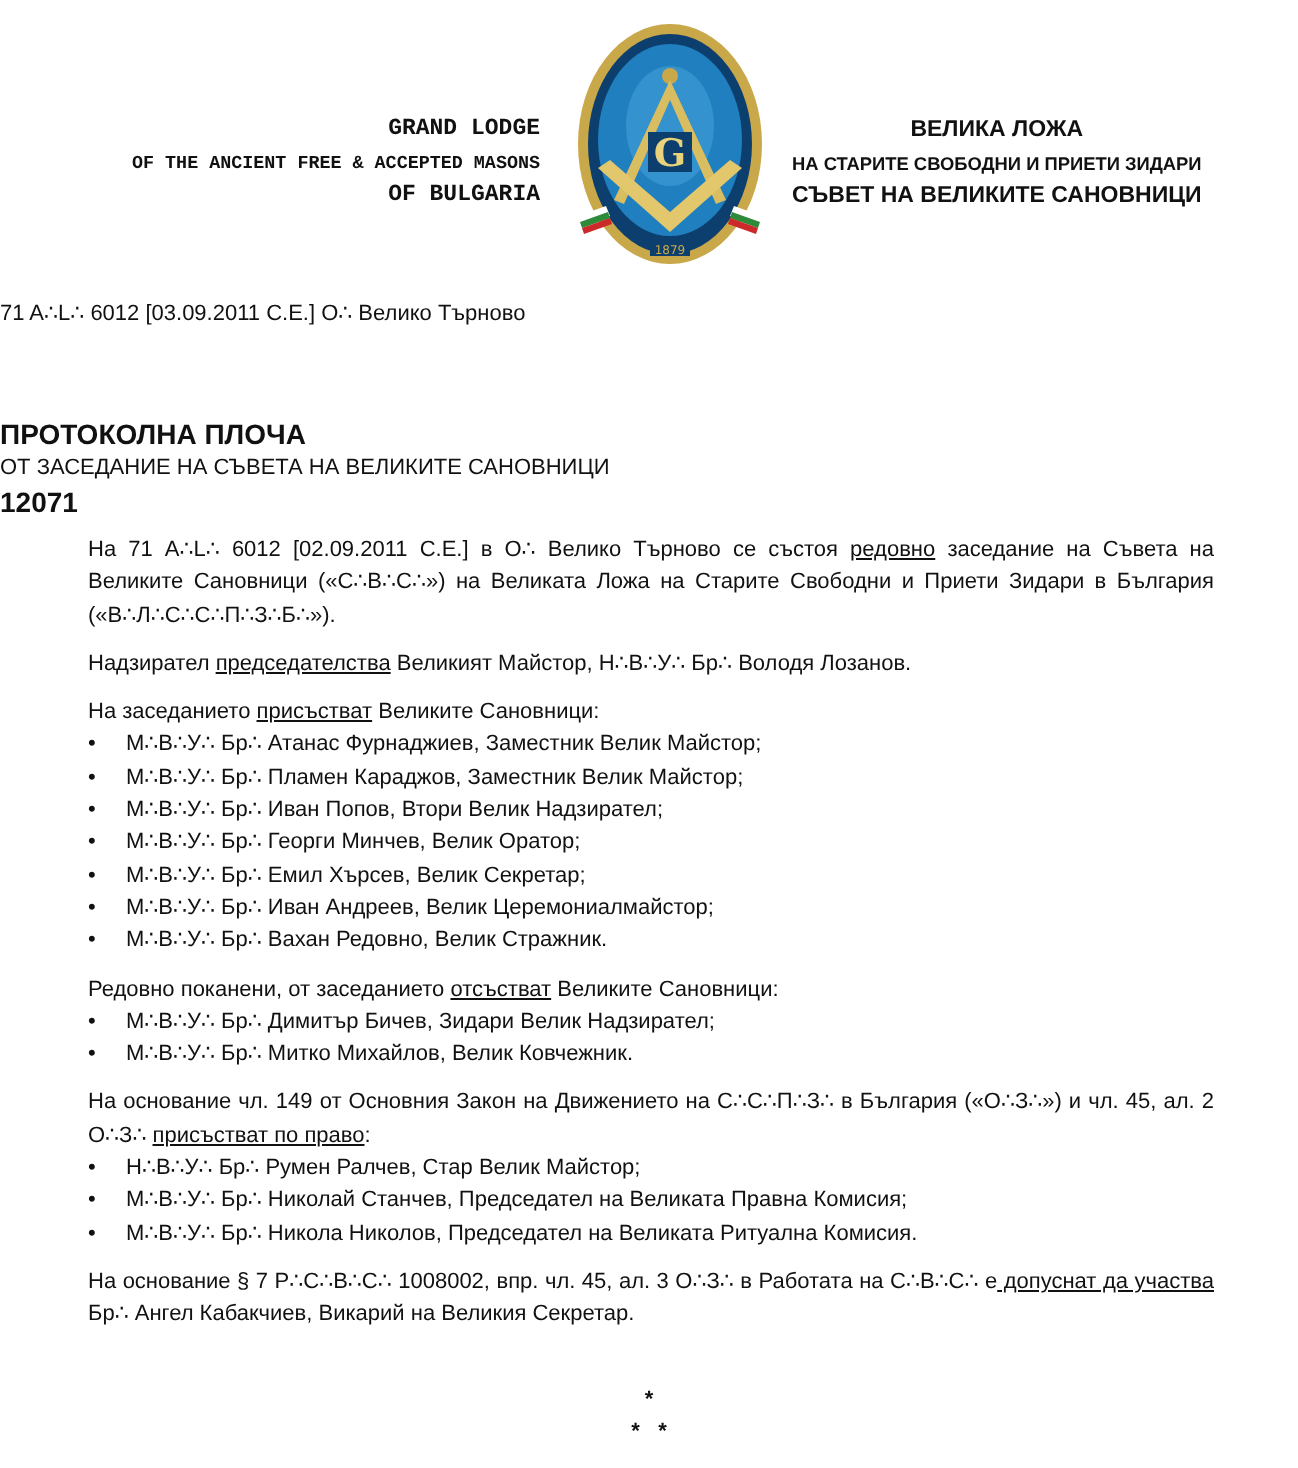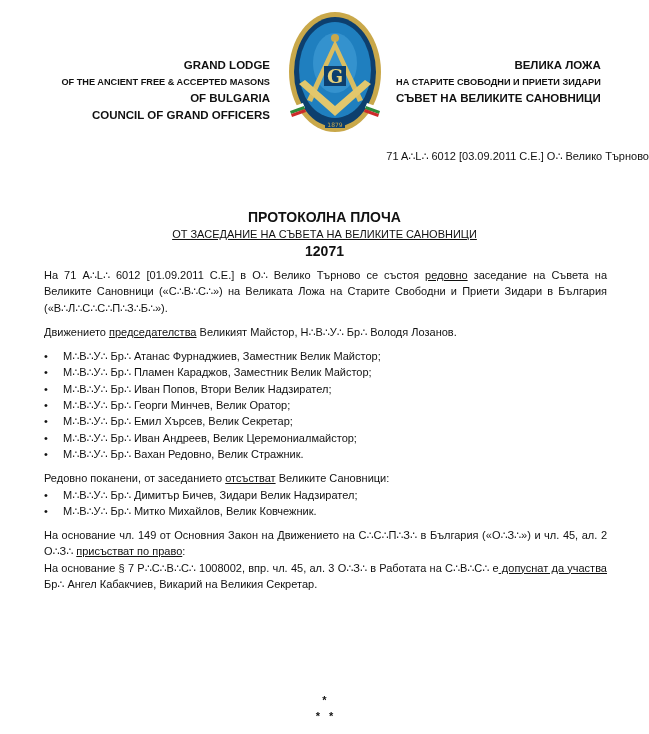--- a/index.html
+++ b/index.html
@@ -4,40 +4,40 @@
   <style>
     html, body { margin: 0; padding: 0; background: #ffffff; }
     body {
       width: 649px; height: 734px; overflow: hidden; position: relative;
       font-family: "Liberation Sans", "DejaVu Sans", sans-serif;
       color: #111111;
     }
     .header { position: absolute; top: 0; left: 0; width: 649px; height: 140px; }
     .hdr-left {
       position: absolute; right: 379px; top: 57px; text-align: right;
-      font-weight: bold; line-height: 16.5px;
+      font-weight: bold; line-height: 16.5px; font-family: Liberation Mono, monospace;
     }
     .hdr-right {
-      position: absolute; left: 396px; top: 57px; text-align: right;
+      position: absolute; left: 396px; top: 57px; text-align: center;
       font-weight: bold; line-height: 16.5px;
     }
     .hdr-big { font-size: 11.5px; letter-spacing: 0px; }
     .hdr-small { font-size: 9.2px; }
     .logo {
       position: absolute; left: 285px; top: 8px; width: 100px; height: 130px;
     }
     .dateline {
-      position: absolute; top: 150px; left: 0; width: 649px; text-align: right;
+      position: absolute; top: 150px; left: 0; width: 649px; text-align: left;
       font-size: 11px;
     }
     .title-block {
-      position: absolute; top: 208px; left: 0; width: 649px; text-align: center;
+      position: absolute; top: 208px; left: 0; width: 649px; 
     }
     .title { font-size: 14px; font-weight: bold; line-height: 19px; }
-    .subtitle { font-size: 11px; line-height: 15px; text-decoration: underline; }
+    .subtitle { font-size: 11px; line-height: 15px; }
     .number { font-size: 14px; font-weight: bold; line-height: 19px; }
     .content {
       position: absolute; top: 267px; left: 44px; width: 563px;
       font-size: 11px; line-height: 16.3px;
     }
     .para { margin: 0 0 8px 0; text-align: justify; }
     .para.tight { margin-bottom: 0; }
     ul.list { list-style: none; margin: 0 0 8px 0; padding: 0; }
     ul.list li { position: relative; padding-left: 19px; line-height: 16.3px; }
     ul.list li::before {
@@ -47,21 +47,20 @@
     .stars { position: absolute; left: 0; width: 649px; text-align: center; font-size: 11px; font-weight: bold; }
   </style>
 </head>
 <body>
 
 <div class="header">
   <div class="hdr-left">
     <div class="hdr-big">GRAND LODGE</div>
     <div class="hdr-small">OF THE ANCIENT FREE &amp; ACCEPTED MASONS</div>
     <div class="hdr-big">OF BULGARIA</div>
-    <div class="hdr-big">COUNCIL OF GRAND OFFICERS</div>
   </div>
 
   <div class="logo">
     <svg width="100" height="130" viewBox="0 0 100 130" xmlns="http://www.w3.org/2000/svg">
       <ellipse cx="50" cy="64" rx="46" ry="60" fill="#c9a84a"></ellipse>
       <ellipse cx="50" cy="64" rx="41" ry="55" fill="#0d3f6e"></ellipse>
       <ellipse cx="50" cy="62" rx="36" ry="48" fill="#1f7fbf"></ellipse>
       <ellipse cx="50" cy="55" rx="22" ry="30" fill="#4aa6dd" opacity="0.5"></ellipse>
 
       <circle cx="50" cy="30" r="4" fill="#c9a84a"></circle>
@@ -93,39 +92,45 @@
 
 <div class="dateline">71 A∴L∴ 6012 [03.09.2011 C.E.] O∴ Велико Търново</div>
 
 <div class="title-block">
   <div class="title">ПРОТОКОЛНА ПЛОЧА</div>
   <div class="subtitle">ОТ ЗАСЕДАНИЕ НА СЪВЕТА НА ВЕЛИКИТЕ САНОВНИЦИ</div>
   <div class="number">12071</div>
 </div>
 
 <div class="content">
-  <p class="para"><span>На 71 A∴L∴ 6012 [01.09.2011 C.E.] в O∴ Велико Търново се състоя </span><span class="u">редовно</span><span> заседание на Съвета на Великите Сановници («С∴В∴С∴») на Великата Ложа на Старите Свободни и Приети Зидари в България («В∴Л∴С∴С∴П∴З∴Б∴»).</span></p>
+  <p class="para"><span>На 71 A∴L∴ 6012 [02.09.2011 C.E.] в O∴ Велико Търново се състоя </span><span class="u">редовно</span><span> заседание на Съвета на Великите Сановници («С∴В∴С∴») на Великата Ложа на Старите Свободни и Приети Зидари в България («В∴Л∴С∴С∴П∴З∴Б∴»).</span></p>
 
-  <p class="para"><span>Движението </span><span class="u">председателства</span><span> Великият Майстор, Н∴В∴У∴ Бр∴ Володя Лозанов.</span></p>
+  <p class="para"><span>Надзирател </span><span class="u">председателства</span><span> Великият Майстор, Н∴В∴У∴ Бр∴ Володя Лозанов.</span></p>
 
+  <p class="para tight"><span>На заседанието </span><span class="u">присъстват</span><span> Великите Сановници:</span></p>
   <ul class="list">
     <li>М∴В∴У∴ Бр∴ Атанас Фурнаджиев, Заместник Велик Майстор;</li>
     <li>М∴В∴У∴ Бр∴ Пламен Караджов, Заместник Велик Майстор;</li>
     <li>М∴В∴У∴ Бр∴ Иван Попов, Втори Велик Надзирател;</li>
     <li>М∴В∴У∴ Бр∴ Георги Минчев, Велик Оратор;</li>
     <li>М∴В∴У∴ Бр∴ Емил Хърсев, Велик Секретар;</li>
     <li>М∴В∴У∴ Бр∴ Иван Андреев, Велик Церемониалмайстор;</li>
     <li>М∴В∴У∴ Бр∴ Вахан Редовно, Велик Стражник.</li>
   </ul>
 
   <p class="para tight"><span>Редовно поканени, от заседанието </span><span class="u">отсъстват</span><span> Великите Сановници:</span></p>
   <ul class="list">
     <li>М∴В∴У∴ Бр∴ Димитър Бичев, Зидари Велик Надзирател;</li>
     <li>М∴В∴У∴ Бр∴ Митко Михайлов, Велик Ковчежник.</li>
   </ul>
 
   <p class="para tight"><span>На основание чл. 149 от Основния Закон на Движението на С∴С∴П∴З∴ в България («О∴З∴») и чл. 45, ал. 2 О∴З∴ </span><span class="u">присъстват по право</span><span>:</span></p>
+  <ul class="list">
+    <li>Н∴В∴У∴ Бр∴ Румен Ралчев, Стар Велик Майстор;</li>
+    <li>М∴В∴У∴ Бр∴ Николай Станчев, Председател на Великата Правна Комисия;</li>
+    <li>М∴В∴У∴ Бр∴ Никола Николов, Председател на Великата Ритуална Комисия.</li>
+  </ul>
 
   <p class="para"><span>На основание § 7 Р∴С∴В∴С∴ 1008002, впр. чл. 45, ал. 3 О∴З∴ в Работата на С∴В∴С∴ е</span><span class="u"> допуснат да участва</span><span> Бр∴ Ангел Кабакчиев, Викарий на Великия Секретар.</span></p>
 </div>
 
 <div class="stars" style="top:694px;">*</div>
 <div class="stars" style="top:710px; white-space:pre;">*   *</div>
 
 </body></html>

